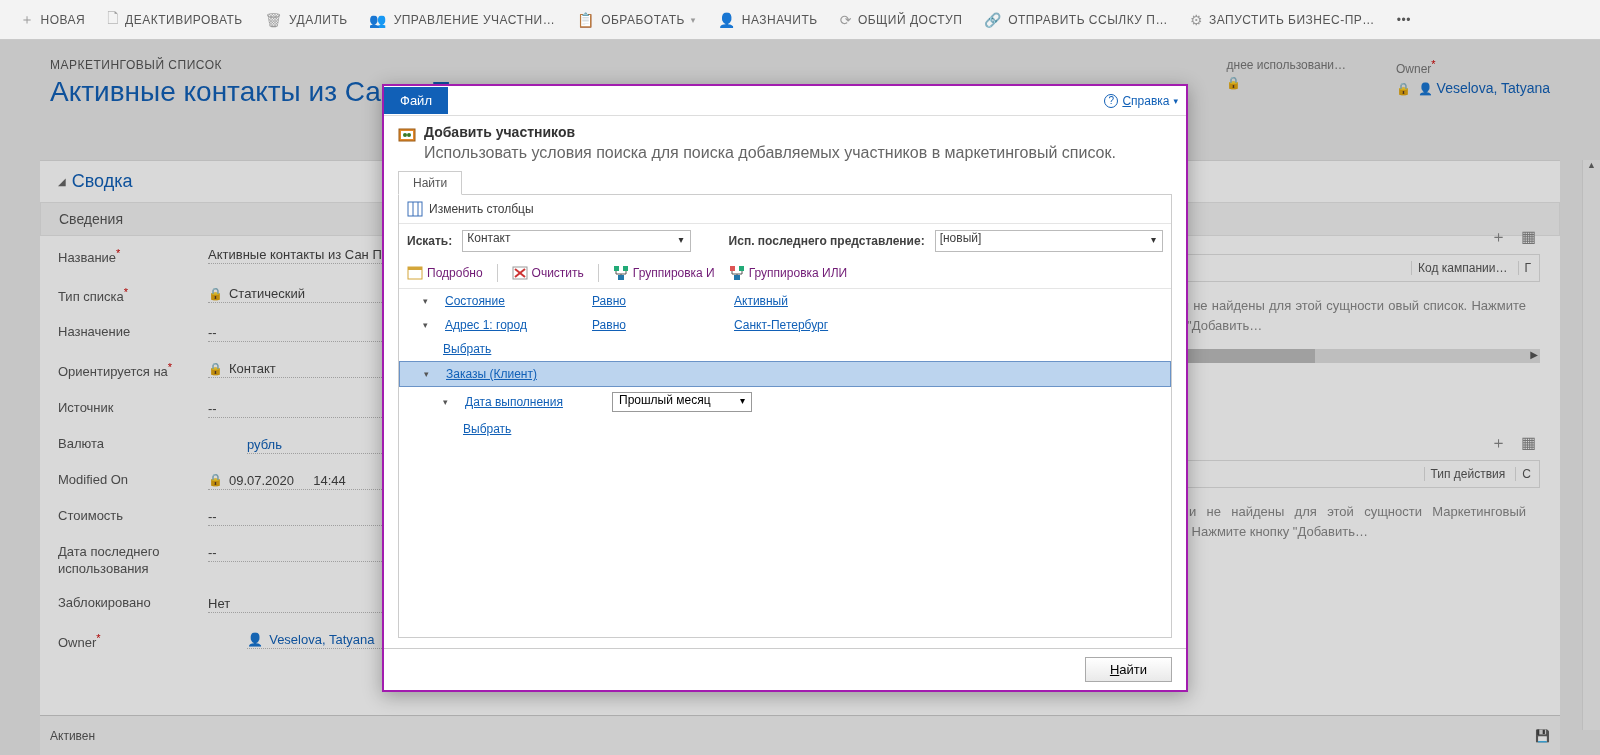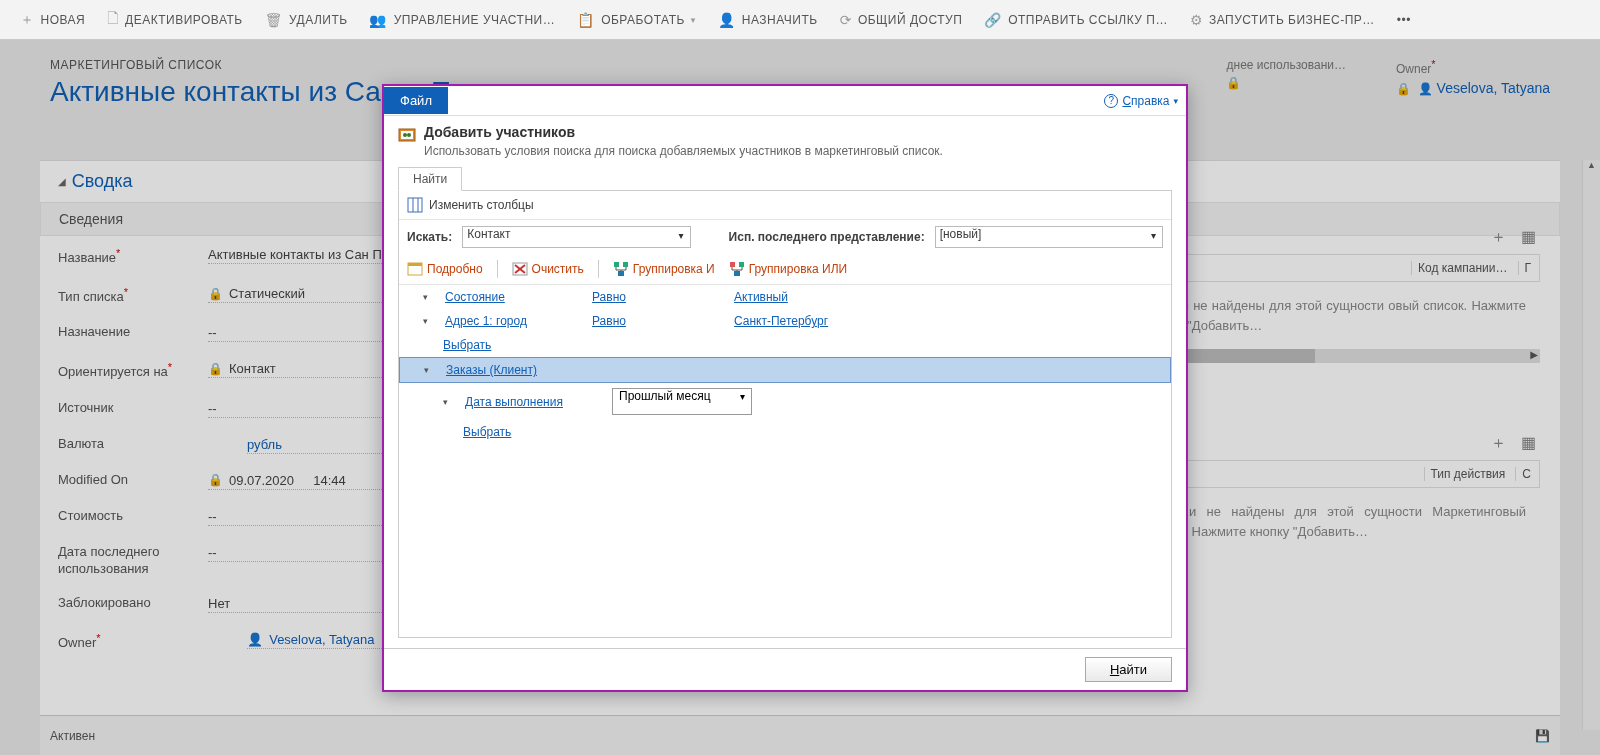--- a/index.html
+++ b/index.html
@@ -38,42 +38,42 @@
   .right-panel .scroll .arrow{position:absolute;right:2px;top:0;font-size:10px;color:#555;}
   .overlay { position:absolute; inset:0; background:rgba(0,0,0,0.15); }
   
   .dialog { position:absolute; left:382px; top:44px; width:806px; height:608px; background:#fff; border:2px solid #a21caf; box-shadow:0 4px 18px rgba(0,0,0,.3); display:flex; flex-direction:column;}
   .dlg-topbar { height:30px; background:#fff; display:flex; align-items:center; justify-content:space-between; border-bottom:1px solid #ddd; padding-right:8px;}
   .dlg-file { background:#1160b7; color:#fff; padding:6px 16px; font-size:13px; }
   .dlg-help { color:#1160b7; font-size:12px; display:flex; align-items:center; gap:4px; cursor:pointer;}
   .dlg-head { padding:8px 14px 8px 14px; display:flex; gap:8px; align-items:flex-start;}
   .dlg-head .ico{width:18px;height:18px;display:inline-block;margin-top:2px;}
   .dlg-head .title { font-size:14px; font-weight:600; color:#333;}
-  .dlg-head .sub { font-size:12px; color:#666; margin-top:4px;}
+  .dlg-head .sub { font-size:16px; color:#666; margin-top:4px;}
   .dlg-tabs { padding:0 14px;}
   .dlg-tab { display:inline-block; border:1px solid #ccc; border-bottom:1px solid #fff; padding:4px 14px; font-size:12px; color:#555; position:relative; top:1px; background:#fff;}
   .dlg-body { border:1px solid #ccc; margin:0 14px 10px 14px; flex:1; display:flex; flex-direction:column; overflow:hidden;}
   .dlg-row { display:flex; align-items:center; gap:10px; padding:6px 8px; font-size:12px; color:#404040; border-bottom:1px solid #e5e5e5;}
   .dlg-row.nobd{border-bottom:none;}
   .dlg-row .lbl { font-weight:600; white-space:nowrap;}
   .dlg-row select, .dlg-row .sel { border:1px solid #bbb; height:22px; font-size:12px; background:#fff; padding:0 4px; flex:1; appearance:none; position:relative;}
   .sel::after{content:"▾"; position:absolute; right:6px; top:3px; font-size:10px; color:#333;}
-  .dlg-toolbar { display:flex; align-items:center; gap:14px; padding:6px 8px; font-size:12px; color:#c2410c; border-bottom:1px solid #e5e5e5;}
+  .dlg-toolbar { display:flex; align-items:center; gap:14px; padding:6px 8px; font-size:12px; color:#701a75; border-bottom:1px solid #e5e5e5;}
   .dlg-toolbar .itm{display:flex; align-items:center; gap:4px; cursor:pointer;}
   .dlg-toolbar .sep{width:1px;height:18px;background:#ccc;}
   .filters { flex:1; overflow:auto; font-size:12px;}
   .filter-row { display:flex; align-items:center; padding:5px 8px 5px 24px; gap:12px; }
   .filter-row .chev{width:10px; color:#555; font-size:9px;}
   .filter-row a { color:#1160b7; text-decoration:underline; cursor:pointer;}
   .field-col{width:135px;}
   .op-col{width:130px;}
   .filter-row.selected { background:#bcd4ee; }
   .filter-row.sub { padding-left:44px;}
   .filter-row.subsub { padding-left:64px;}
-  .filter-row .mini-sel{border:1px solid #999; height:27px; padding:0 22px 0 6px; font-size:12px; background:#fff; position:relative; min-width:140px;}
+  .filter-row .mini-sel{border:1px solid #999; height:20px; padding:0 22px 0 6px; font-size:12px; background:#fff; position:relative; min-width:140px;}
   .filter-row .mini-sel::after{content:"▾"; position:absolute; right:6px; top:2px; font-size:10px;}
   .dlg-footer { border-top:1px solid #ccc; padding:8px 14px; display:flex; justify-content:flex-end;}
   .dlg-btn { border:1px solid #aaa; background:linear-gradient(#fff,#e9e9e9); padding:4px 24px; font-size:13px; cursor:pointer;}
   .ico-box{display:inline-flex;width:16px;height:16px;align-items:center;justify-content:center;}
   .vscroll{position:absolute;right:0;top:120px;bottom:25px;width:18px;background:#f0f0f0;border-left:1px solid #ddd;}
   .vscroll .tri{font-size:9px;color:#666;text-align:center;display:block;}
   .person-ico{color:#777;}
 </style>
 </head>
 <body>

